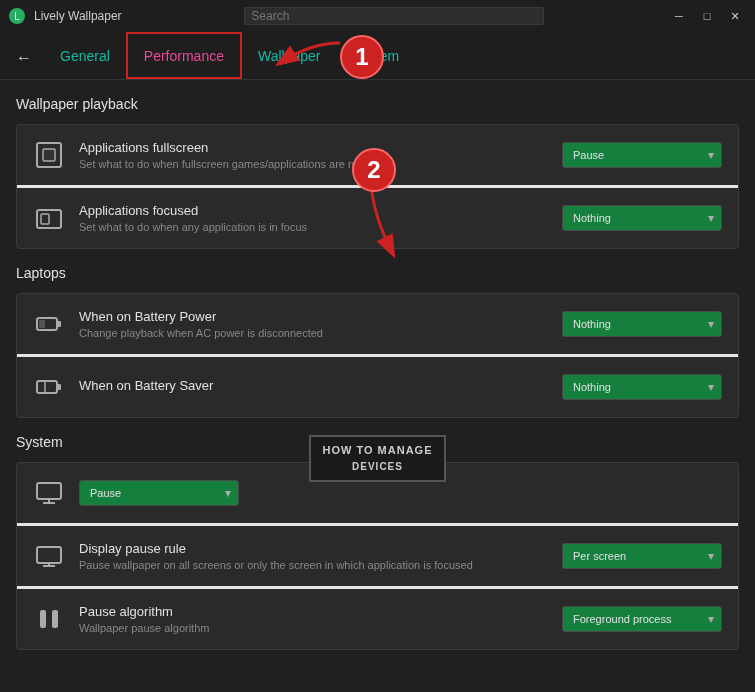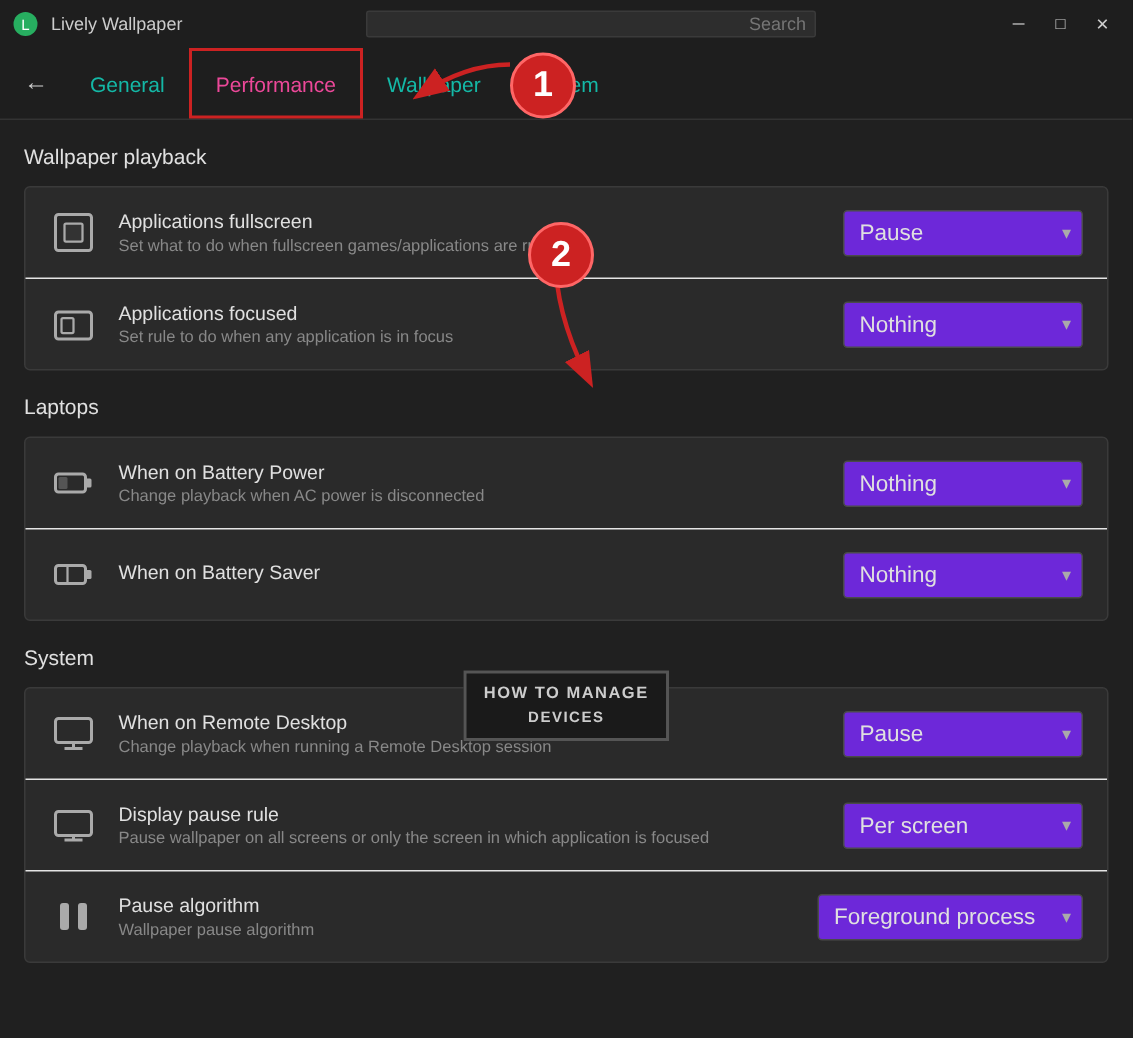--- a/index.html
+++ b/index.html
@@ -34,21 +34,20 @@
       flex: 1;
       max-width: 300px;
       margin: 0 auto;
       background: #2d2d2d;
       border: 1px solid #3a3a3a;
       height: 18px;
       border-radius: 2px;
       padding: 0 6px;
       color: #ccc;
       font-size: 12px;
-      text-align: right;
     }
     .title-bar-controls {
       display: flex;
       gap: 4px;
     }
     .win-btn {
       width: 24px;
       height: 20px;
       background: transparent;
       border: none;
@@ -119,21 +118,21 @@
     .settings-group {
       background: #2a2a2a;
       border: 1px solid #3a3a3a;
       border-radius: 4px;
       margin-bottom: 16px;
     }
     .setting-row {
       display: flex;
       align-items: center;
       padding: 14px 16px;
-      border-bottom: 1px solid #e5e5e5;
+      border-bottom: 3px solid #e5e5e5;
     }
     .setting-row:last-child {
       border-bottom: none;
     }
     .setting-icon {
       width: 32px;
       height: 32px;
       margin-right: 14px;
       flex-shrink: 0;
       display: flex;
@@ -147,25 +146,25 @@
     .setting-title {
       font-size: 13px;
       color: #e0e0e0;
       margin-bottom: 3px;
     }
     .setting-desc {
       font-size: 11px;
       color: #888;
     }
     .setting-dropdown {
-      background: #6d28d9;
+      background: #15803d;
       border: 1px solid #4a4a4a;
       color: #e0e0e0;
       padding: 6px 30px 6px 10px;
-      font-size: 15px;
+      font-size: 11px;
       border-radius: 3px;
       cursor: pointer;
       appearance: none;
       -webkit-appearance: none;
       min-width: 160px;
       position: relative;
     }
     .dropdown-wrapper {
       position: relative;
       display: inline-block;
@@ -283,21 +282,21 @@
 
         <div class="setting-row">
           <div class="setting-icon">
             <svg width="28" height="28" viewBox="0 0 28 28" fill="none">
               <rect x="2" y="6" width="24" height="18" rx="2" stroke="#aaa" stroke-width="2" fill="none"></rect>
               <rect x="6" y="10" width="8" height="10" rx="1" stroke="#aaa" stroke-width="1.5" fill="none"></rect>
             </svg>
           </div>
           <div class="setting-text">
             <div class="setting-title">Applications focused</div>
-            <div class="setting-desc">Set rule to do when any application is in focus</div>
+            <div class="setting-desc">Set what to do when any application is in focus</div>
           </div>
           <div class="dropdown-wrapper">
             <select class="setting-dropdown">
               <option selected="">Nothing</option>
               <option>Pause</option>
               <option>Stop</option>
               <option>Kill</option>
             </select>
           </div>
         </div>
@@ -357,24 +356,20 @@
       <div class="section-title">System</div>
       <div class="settings-group">
 
         <div class="setting-row">
           <div class="setting-icon">
             <svg width="28" height="28" viewBox="0 0 28 28" fill="none">
               <rect x="2" y="4" width="24" height="16" rx="2" stroke="#aaa" stroke-width="2" fill="none"></rect>
               <line x1="8" y1="24" x2="20" y2="24" stroke="#aaa" stroke-width="2"></line>
               <line x1="14" y1="20" x2="14" y2="24" stroke="#aaa" stroke-width="2"></line>
             </svg>
-          </div>
-          <div class="setting-text">
-            <div class="setting-title">When on Remote Desktop</div>
-            <div class="setting-desc">Change playback when running a Remote Desktop session</div>
           </div>
           <div class="dropdown-wrapper">
             <select class="setting-dropdown">
               <option selected="">Pause</option>
               <option>Nothing</option>
               <option>Stop</option>
               <option>Kill</option>
             </select>
           </div>
         </div>
@@ -439,19 +434,19 @@
       <defs>
         <marker id="arrowhead2" markerWidth="8" markerHeight="8" refX="4" refY="3" orient="auto">
           <path d="M0,0 L0,6 L8,3 z" fill="#cc2222"></path>
         </marker>
       </defs>
       <path d="M 60 20 Q 60 60 80 100" stroke="#cc2222" stroke-width="3" fill="none" marker-end="url(#arrowhead2)"></path>
     </svg>
 
     <div style="position:absolute; top:148px; left:352px; width:44px; height:44px; border-radius:50%; background:#cc2222; color:#fff; display:flex; align-items:center; justify-content:center; font-size:24px; font-weight:bold; border:2px solid #ff6666; z-index:100;">2</div>
 
-    <div style="position:absolute; bottom:198px; left:50%; transform:translateX(-50%); border:2px solid #555; background:#1a1a1a; padding:6px 12px; text-align:center; font-size:11px; font-weight:bold; color:#ccc; letter-spacing:1px; line-height:1.4; white-space:nowrap;">
+    <div style="position:absolute; bottom:210px; left:50%; transform:translateX(-50%); border:2px solid #555; background:#1a1a1a; padding:6px 12px; text-align:center; font-size:11px; font-weight:bold; color:#ccc; letter-spacing:1px; line-height:1.4; white-space:nowrap;">
       <span>HOW TO MANAGE</span><br>
       <span style="font-size:10px;">DEVICES</span>
     </div>
   </div>
 
 </div>
 
 </body></html>

